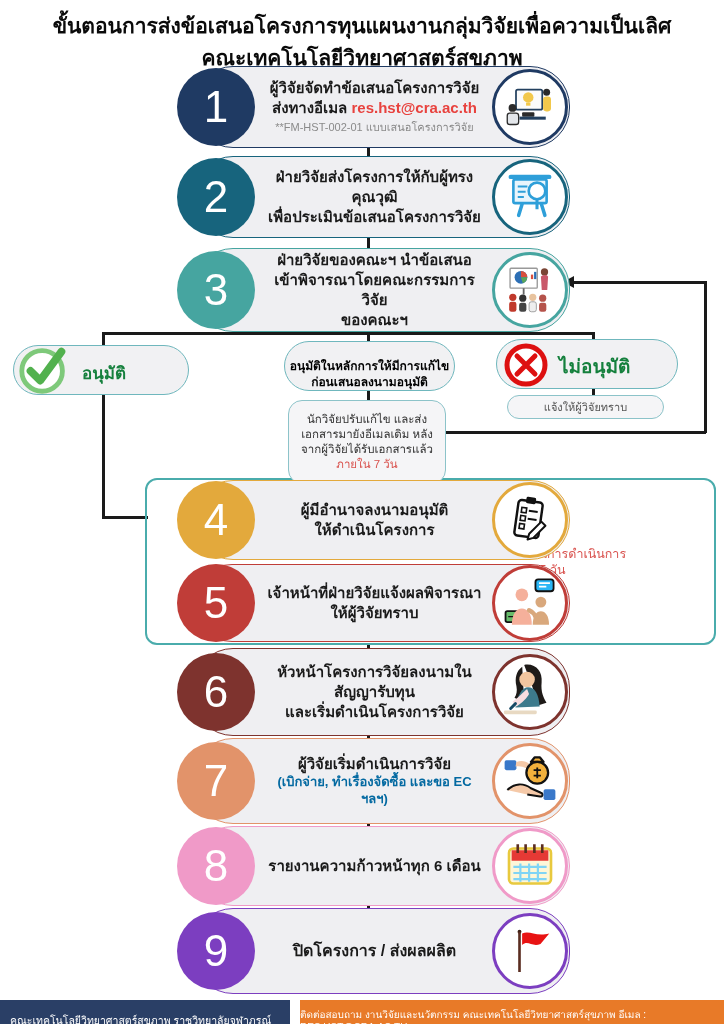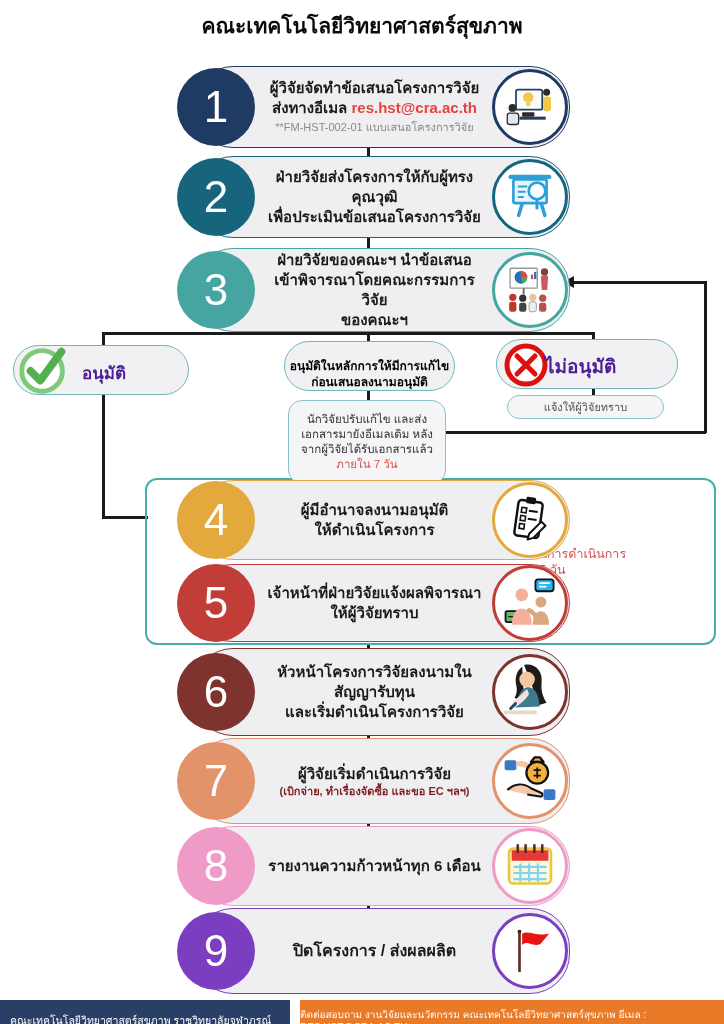--- a/index.html
+++ b/index.html
@@ -13,48 +13,49 @@
           background:#efeff2;border:1.6px solid var(--c);box-sizing:border-box;
           display:flex;flex-direction:column;align-items:center;justify-content:center;
           padding:2px 86px 2px 72px;text-align:center;}
   .s-num{position:absolute;left:0;top:50%;transform:translateY(-50%);width:78px;height:78px;
          border-radius:50%;background:var(--c);color:#fff;display:flex;align-items:center;
          justify-content:center;font-size:44px;font-weight:400;}
   .s-icon{position:absolute;right:2px;top:50%;transform:translateY(-50%);width:76px;height:76px;
           border-radius:50%;background:#fff;border:3px solid var(--c);box-sizing:border-box;
           display:flex;align-items:center;justify-content:center;overflow:hidden;}
   .t-main{font-weight:bold;font-size:15px;color:#1a1a1a;line-height:1.32;}
-  .t-sub{font-weight:bold;font-size:11px;color:#7f1d1d;line-height:1.3;}
+  .t-sub{font-weight:bold;font-size:13px;color:#0369a1;line-height:1.3;}
   .t-note{font-size:11px;color:#8a8a8a;margin-top:1px;}
   .t-red{font-size:12.5px;color:#d9534f;margin-top:3px;}
   .email{color:#e8423e;}
   
   .ln{position:absolute;background:#1a1a1a;}
   .arrow-left{position:absolute;width:0;height:0;border-top:6px solid transparent;
               border-bottom:6px solid transparent;border-right:11px solid #1a1a1a;}
   
   .dbox{position:absolute;background:#f1f1f3;border:1.6px solid #6fb7bd;box-sizing:border-box;}
-  .dbox .dlabel{font-weight:bold;color:#4c1d95;}
+  .dbox .dlabel{font-weight:bold;color:#15803d;}
   .notebox{position:absolute;background:#f5f5f7;border:1.4px solid #8cc3c9;box-sizing:border-box;
            display:flex;flex-direction:column;align-items:center;justify-content:center;text-align:center;}
   
   .groupbox{position:absolute;left:145px;top:478px;width:571px;height:167px;border:2px solid #4aacac;
             border-radius:12px;box-sizing:border-box;background:transparent;}
   .annot-red{position:absolute;color:#d9534f;font-size:12.5px;text-align:center;line-height:1.3;}
   
   .foot{position:absolute;top:1000px;height:40px;color:#fff;display:flex;align-items:center;box-sizing:border-box;}
   .foot-left{left:0;width:290px;background:#2a3f66;padding-left:10px;font-size:10.5px;}
   .foot-right{left:290px;width:434px;background:#e87a28;justify-content:center;font-size:10px;margin-left:10px;}
 </style>
 </head>
 <body>
 
 <div id="canvas">
 
   <div class="title">
+    <div>ขั้นตอนการส่งข้อเสนอโครงการทุนแผนงานกลุ่มวิจัยเพื่อความเป็นเลิศ</div>
     <div>คณะเทคโนโลยีวิทยาศาสตร์สุขภาพ</div>
   </div>
 
   <div class="ln" style="left:367px;top:148px;width:2.5px;height:9px"></div>
   <div class="ln" style="left:367px;top:238px;width:2.5px;height:11px"></div>
   <div class="ln" style="left:102px;top:332px;width:493px;height:2.5px"></div>
   <div class="ln" style="left:102px;top:334px;width:2.5px;height:12px"></div>
   <div class="ln" style="left:367px;top:334px;width:2.5px;height:8px"></div>
   <div class="ln" style="left:592px;top:334px;width:2.5px;height:6px"></div>
   <div class="ln" style="left:102px;top:395px;width:2.5px;height:123px"></div>
@@ -166,21 +167,21 @@
   <div class="dbox" style="left:284px;top:341px;width:171px;height:50px;border-radius:25px;display:flex;flex-direction:column;align-items:center;justify-content:flex-end;text-align:center">
     <div style="font-size:12px;font-weight:bold;line-height:1.35">อนุมัติในหลักการให้มีการแก้ไข</div>
     <div style="font-size:12px;font-weight:bold;line-height:1.35">ก่อนเสนอลงนามอนุมัติ</div>
   </div>
 
   <div class="dbox" style="left:496px;top:339px;width:182px;height:50px;border-radius:25px">
     <svg viewBox="0 0 50 50" width="50" height="50" style="position:absolute;left:4px;top:0px">
       <circle cx="25" cy="25" r="19" fill="#fff" stroke="#dd1010" stroke-width="5"></circle>
       <path d="M16 16 L34 34 M34 16 L16 34" stroke="#dd1010" stroke-width="5" stroke-linecap="round"></path>
     </svg>
-    <div class="dlabel" style="position:absolute;left:48px;top:11px;font-size:19px">ไม่อนุมัติ</div>
+    <div class="dlabel" style="position:absolute;left:62px;top:11px;font-size:19px">ไม่อนุมัติ</div>
   </div>
 
   <div class="notebox" style="left:507px;top:395px;width:157px;height:24px;border-radius:12px;font-size:11px;color:#555">
     <div>แจ้งให้ผู้วิจัยทราบ</div>
   </div>
 
   <div class="notebox" style="left:288px;top:400px;width:158px;height:84px;border-radius:14px;font-size:11.5px;color:#333;line-height:1.32">
     <div>นักวิจัยปรับแก้ไข และส่ง</div>
     <div>เอกสารมายังอีเมลเดิม หลัง</div>
     <div>จากผู้วิจัยได้รับเอกสารแล้ว</div>

